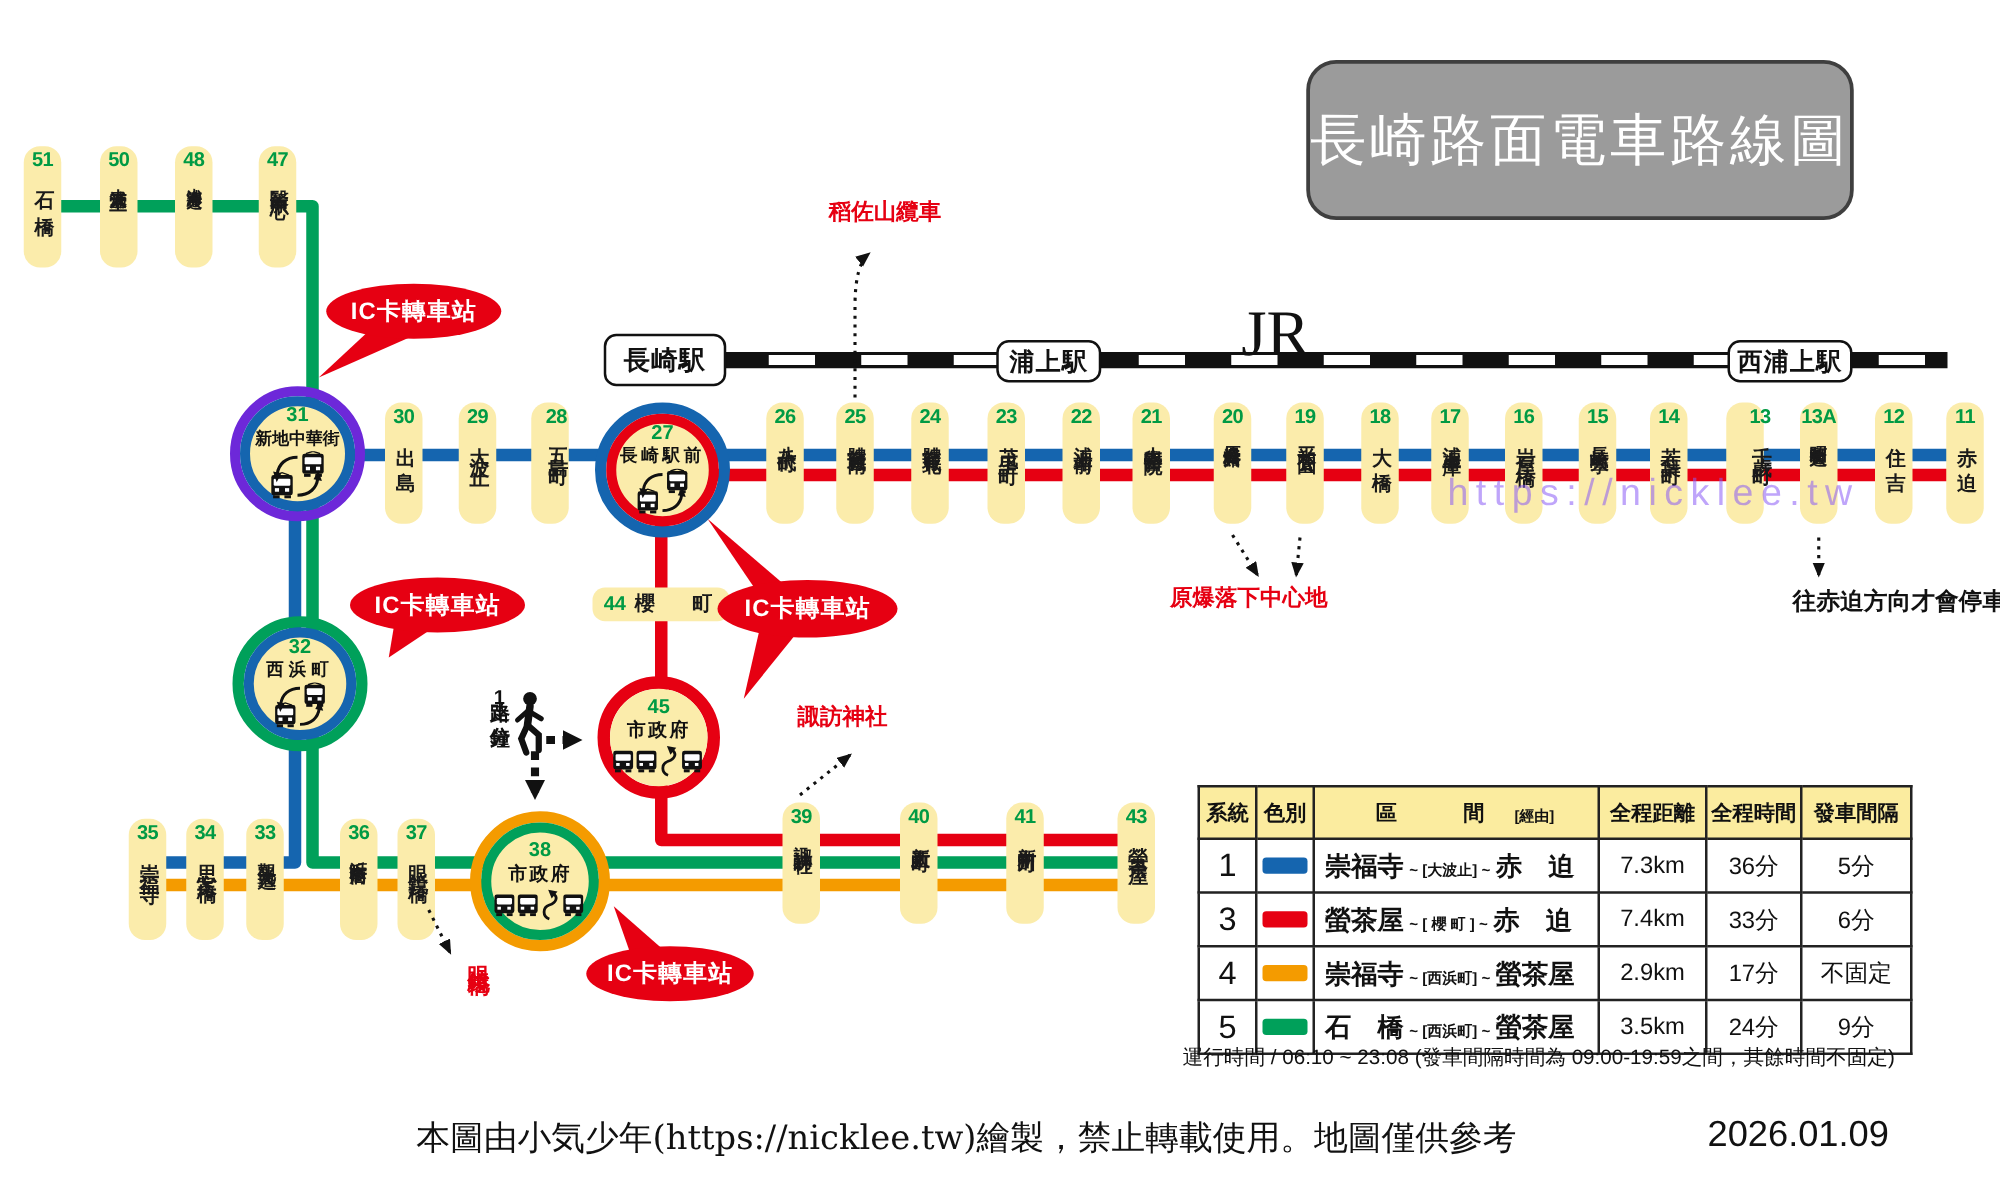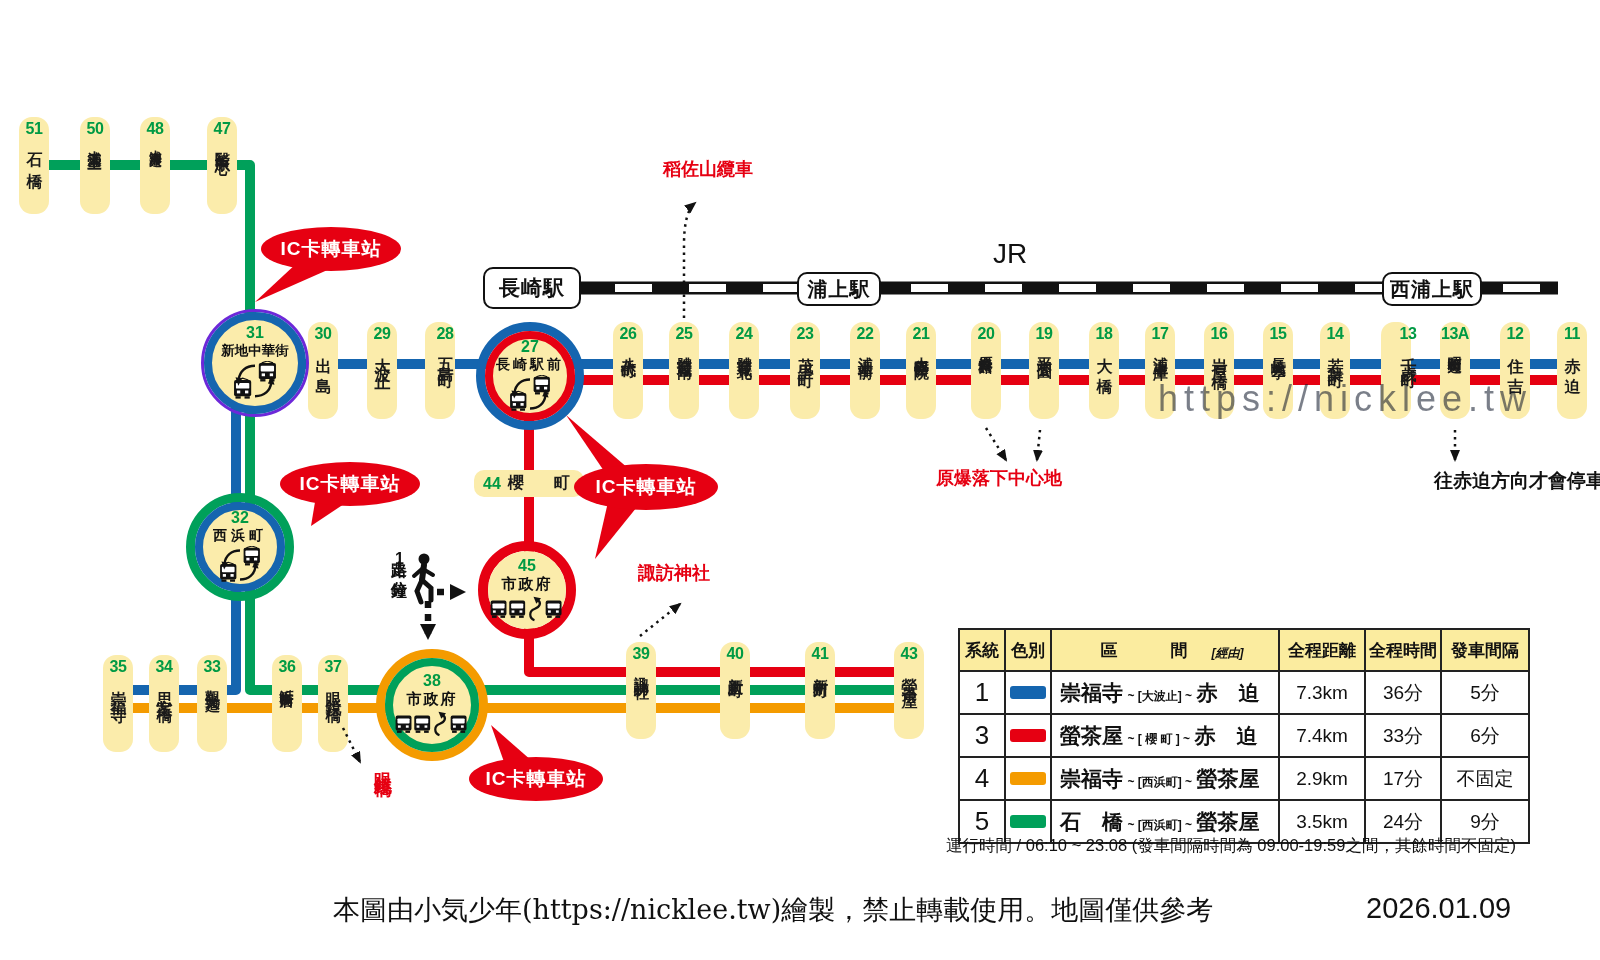--- a/index.html
+++ b/index.html
@@ -4,22 +4,22 @@
 <style>
   html,body{margin:0;padding:0;background:#fff;font-family:"Liberation Sans","DejaVu Sans",sans-serif;}
   #stage{position:relative;width:1600px;height:960px;background:#fff;overflow:hidden;}
   svg.layer{position:absolute;left:0;top:0;z-index:1;}
   svg.overlay{position:absolute;left:0;top:0;z-index:5;pointer-events:none;}
 
   .title-box{position:absolute;left:1045px;top:48px;width:432px;height:122px;background:#9b9b9b;
     border:3px solid #3f3f3f;border-radius:24px;display:flex;align-items:center;justify-content:center;z-index:2;}
   .title-box span{font-family:"DejaVu Serif","Liberation Serif",serif;font-size:45px;color:#fff;letter-spacing:3px;}
 
-  .jr-label{position:absolute;left:993px;top:238px;font-family:Liberation Sans, sans-serif;
-    font-size:28px;color:#111;z-index:2;}
+  .jr-label{position:absolute;left:993px;top:238px;font-family:Liberation Serif, serif;
+    font-size:52px;color:#111;z-index:2;}
   .jr-box{position:absolute;transform:translate(-50%,-50%);background:#fff;border:2.5px solid #111;border-radius:10px;
     display:flex;align-items:center;justify-content:center;font-size:20px;font-weight:600;letter-spacing:1px;z-index:3;color:#111;}
 
   .pill{position:absolute;width:30px;min-height:97px;background:#fbecab;border-radius:13px;display:flex;
     flex-direction:column;align-items:center;padding:4px 0 6px 0;box-sizing:border-box;transform:translateX(-50%);z-index:3;}
   .pill .num{font-size:16px;font-weight:bold;color:#009a44;line-height:1.05;letter-spacing:-0.5px;white-space:nowrap;}
   .pill .vtext{writing-mode:vertical-rl;text-orientation:upright;color:#1a1a1a;font-weight:600;margin-top:2px;}
   .c2{font-size:16px;letter-spacing:20px;}
   .c3{font-size:16px;letter-spacing:8px;}
   .c4{font-size:15px;letter-spacing:2.5px;}
@@ -54,44 +54,47 @@
   .legend .w-sys{width:46px;} .legend .w-col{width:46px;} .legend .w-sec{width:228px;}
   .legend .w-dist{width:86px;} .legend .w-time{width:76px;} .legend .w-int{width:88px;}
   .legend td.sys{font-size:26px;}
   .legend .swatch{width:36px;height:13px;border-radius:3px;margin:0 auto;}
   .legend td.sect{text-align:left;padding-left:8px;white-space:nowrap;}
   .legend .big{font-size:21px;font-weight:bold;}
   .legend .small{font-size:12px;font-weight:600;}
   .legend td.val{font-size:19px;}
   .hdr-sec{display:flex;align-items:center;justify-content:center;gap:6px;}
   .hdr-sec .sp{letter-spacing:18px;margin-left:14px;}
-  .hdr-sec .via{font-size:12px;font-weight:600;margin-top:6px;font-style:italic;}
+  .hdr-sec .via{font-size:12px;font-weight:600;margin-top:6px;}
   .legend-note{position:absolute;left:946px;top:835px;font-size:16.5px;color:#111;z-index:2;white-space:nowrap;}
 
   .credit{position:absolute;left:333px;top:892px;font-size:27px;color:#111;z-index:2;
     font-family:"DejaVu Serif","Liberation Serif",serif;white-space:nowrap;}
   .date{position:absolute;left:1366px;top:892px;font-size:29px;color:#111;z-index:2;}
 
-  .watermark{position:absolute;left:1158px;top:378px;font-size:36px;color:#0f172a;opacity:0.55;
+  .watermark{position:absolute;left:1158px;top:378px;font-size:30px;color:#8b5cf6;opacity:0.55;
     letter-spacing:6px;z-index:7;pointer-events:none;text-align:right;}
 </style>
 </head>
 <body>
 
 <div id="stage">
 
   <svg class="layer" width="1600" height="960">
     <path d="M35 165 H250 V690 H910" stroke="#00a05a" stroke-width="10" fill="none" stroke-linejoin="round"></path>
     <path d="M107 690 H236 V364 H1566" stroke="#1565af" stroke-width="10" fill="none" stroke-linejoin="round"></path>
     <path d="M107 708 H910" stroke="#f49b00" stroke-width="10" fill="none"></path>
     <path d="M1566 380 H529 V672 H910" stroke="#e60012" stroke-width="10" fill="none" stroke-linejoin="round"></path>
     <line x1="578" y1="288" x2="1558" y2="288" stroke="#111" stroke-width="13"></line>
     <line x1="578" y1="288" x2="1558" y2="288" stroke="#fff" stroke-width="8" stroke-dasharray="37 37" stroke-dashoffset="37"></line>
   </svg>
 
+  <div class="title-box">
+    <span>長崎路面電車路線圖</span>
+  </div>
 
   <div class="jr-label">JR</div>
   <div class="jr-box" style="left:532px;top:288px;width:94px;height:38px;font-size:21px;">長崎駅</div>
   <div class="jr-box" style="left:839px;top:289px;width:80px;height:30px;">浦上駅</div>
   <div class="jr-box" style="left:1432px;top:289px;width:96px;height:30px;">西浦上駅</div>
 
   <div class="pill" style="left:34px;top:117px;">
       <span class="num">51</span>
       <span class="vtext c2">石橋</span>
     </div>
@@ -225,21 +228,21 @@
   <div class="pill" style="left:909px;top:642px;">
       <span class="num">43</span>
       <span class="vtext c3">螢茶屋</span>
     </div>
 
   <div class="pill-h">
     <span class="num">44</span>
     <span class="htext">櫻町</span>
   </div>
 
-  <div class="hub" style="left:255px;top:363px;width:108px;height:108px;border:3px solid #6d28d9;">
+  <div class="hub" style="left:238px;top:363px;width:108px;height:108px;border:8px solid #6d28d9;">
     <div class="inner" style="border:8px solid #1565af;">
       <span class="num">31</span>
       <span class="name" style="font-size:13.5px;">新地中華街</span>
       <svg width="54" height="40" viewBox="0 0 56 42">
         <g transform="translate(32,0)">
             <path d="M3 2 L9 0 L15 2" fill="none" stroke="#111" stroke-width="1.2"></path>
             <rect x="0" y="2" width="18" height="17" rx="2" fill="#111"></rect>
             <rect x="2" y="5" width="14" height="6" rx="1" fill="#fff"></rect>
             <rect x="3" y="13" width="3.5" height="3" fill="#fff"></rect>
             <rect x="11.5" y="13" width="3.5" height="3" fill="#fff"></rect>

